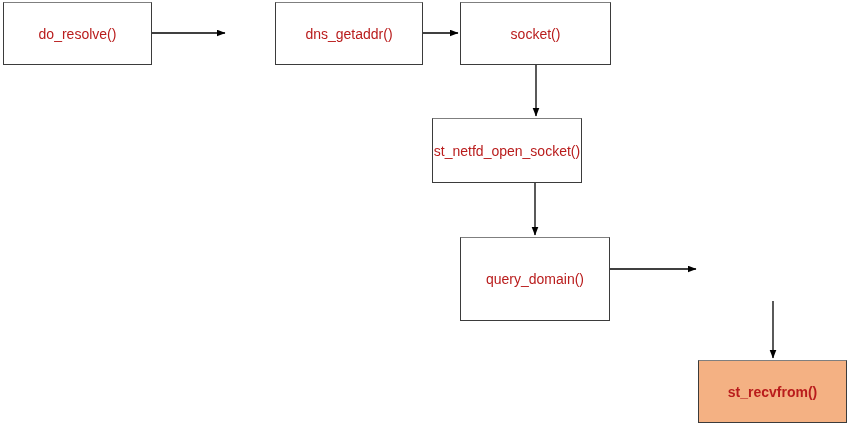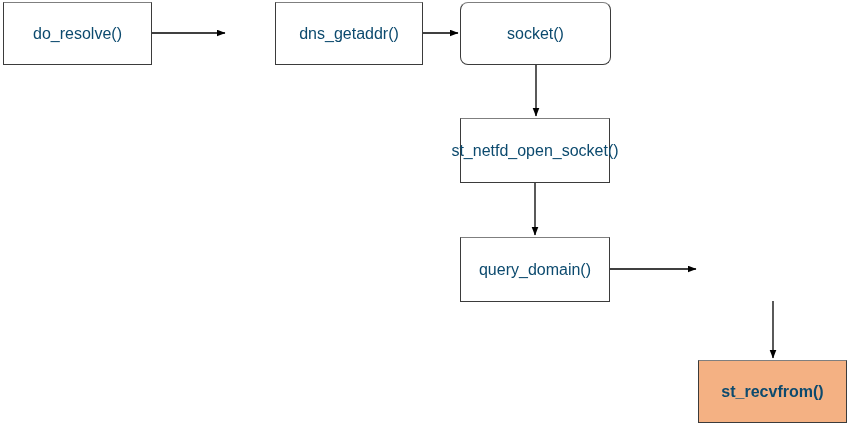--- a/index.html
+++ b/index.html
@@ -19,33 +19,33 @@
     position: absolute;
     box-sizing: border-box;
     background: #ffffff;
     border: 1px solid #3b3b3b;
     border-top-color: #7f7f7f;
     display: flex;
     align-items: center;
     justify-content: center;
   }
   .node .label {
-    font-size: 16px;
-    color: #0c4a6e;
+    font-size: 14px;
+    color: #b91c1c;
     white-space: nowrap;
   }
   .node--highlight {
     background: #f4b183;
   }
   
   #n-do_resolve            { left: 3px;   top: 2px;   width: 149px; height: 63px; }
   #n-dns_getaddr           { left: 227px; top: 2px;   width: 148px; height: 63px; margin-left: 48px; }
-  #n-socket                { left: 460px; top: 2px;   width: 151px; height: 63px; border-radius: 8px; }
-  #n-st_netfd_open_socket  { left: 460px; top: 118px; width: 150px; height: 65px; }
-  #n-query_domain          { left: 460px; top: 237px; width: 150px; height: 65px; }
+  #n-socket                { left: 460px; top: 2px;   width: 151px; height: 63px; }
+  #n-st_netfd_open_socket  { left: 432px; top: 118px; width: 150px; height: 65px; }
+  #n-query_domain          { left: 460px; top: 237px; width: 150px; height: 84px; }
   #n-st_sendto             { left: 698px; top: 237px; width: 149px; height: 64px; }
   #n-st_recvfrom           { left: 698px; top: 360px; width: 149px; height: 63px; font-weight: bold; }
   .connector-layer {
     position: absolute;
     left: 0;
     top: 0;
     width: 850px;
     height: 430px;
     pointer-events: none;
   }

